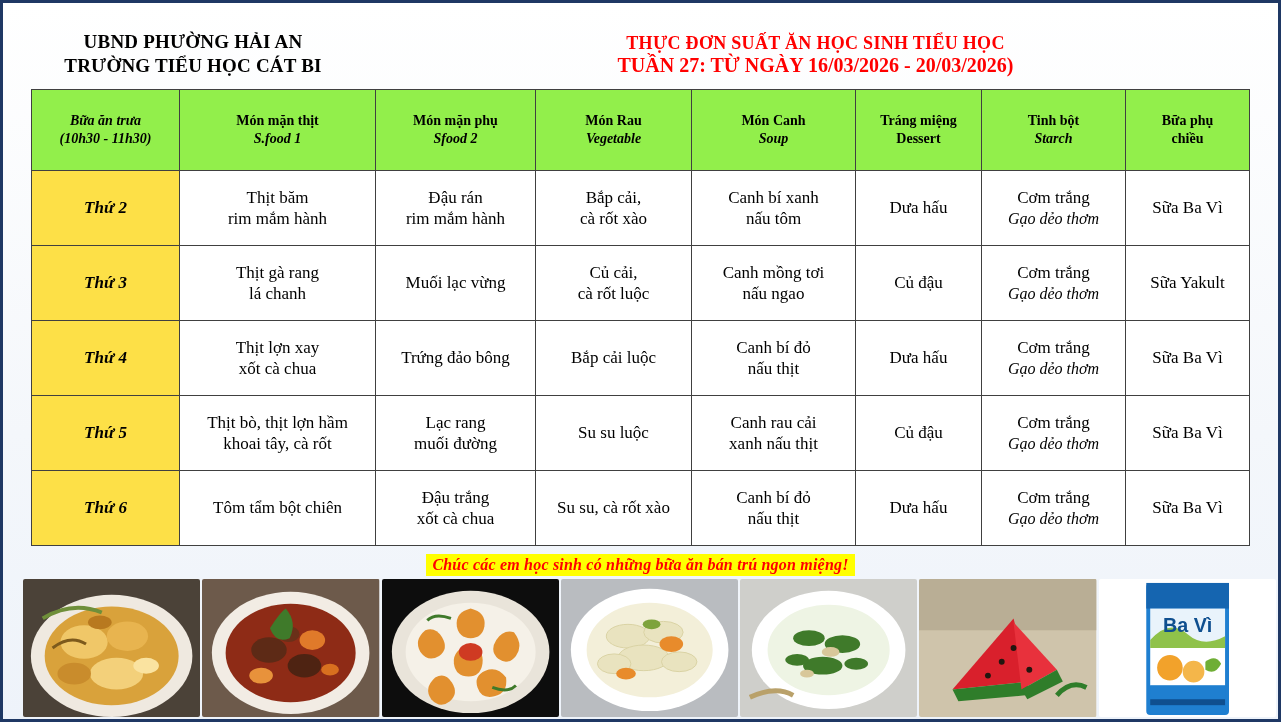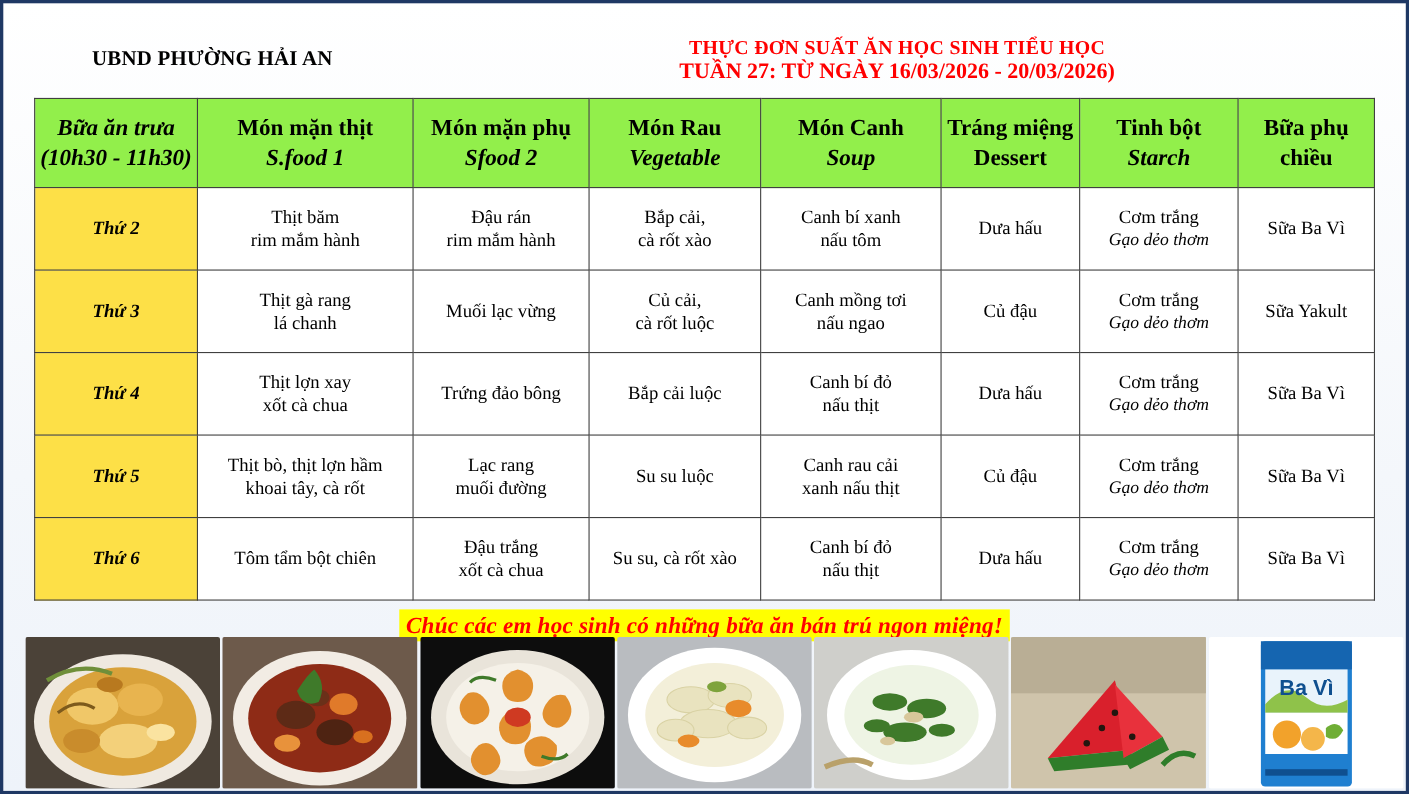--- a/index.html
+++ b/index.html
@@ -69,21 +69,21 @@
   }
   table.menu th, table.menu td {
     border: 1px solid #404040;
     text-align: center;
     vertical-align: middle;
     color: #000000;
   }
   table.menu thead th {
     background: #92ef4b;
     font-weight: bold;
-    font-size: 21px;
+    font-size: 14px;
     height: 76px;
     line-height: 1.28;
     padding: 2px 3px;
   }
   thead th .it {
     font-style: italic;
     font-weight: bold;
     display: block;
   }
   thead th .rg {
@@ -124,21 +124,21 @@
     text-align: center;
     margin-top: 8px;
     height: 30px;
   }
   .wish {
     display: inline-block;
     background: #ffff00;
     color: #ff0000;
     font-weight: bold;
     font-style: italic;
-    font-size: 21px;
+    font-size: 16px;
     padding: 2px 6px;
     letter-spacing: 0.2px;
   }
   
   .photos {
     position: absolute;
     left: 0;
     right: 0;
     bottom: 0;
     height: 140px;
@@ -156,20 +156,21 @@
   .photo svg { display: block; width: 100%; height: 100%; }
 </style>
 </head>
 <body>
 
 <div class="page">
 
   <div class="header">
     <div class="org-block">
       <div>UBND PHƯỜNG HẢI AN</div>
+      <div>TRƯỜNG TIỂU HỌC CÁT BI</div>
     </div>
     <div class="title-block">
       <div class="title-main">THỰC ĐƠN SUẤT ĂN HỌC SINH TIỂU HỌC</div>
       <div class="title-sub">TUẦN 27: TỪ NGÀY 16/03/2026 - 20/03/2026)</div>
     </div>
   </div>
 
   <div class="table-wrap">
     <table class="menu">
       <colgroup>

